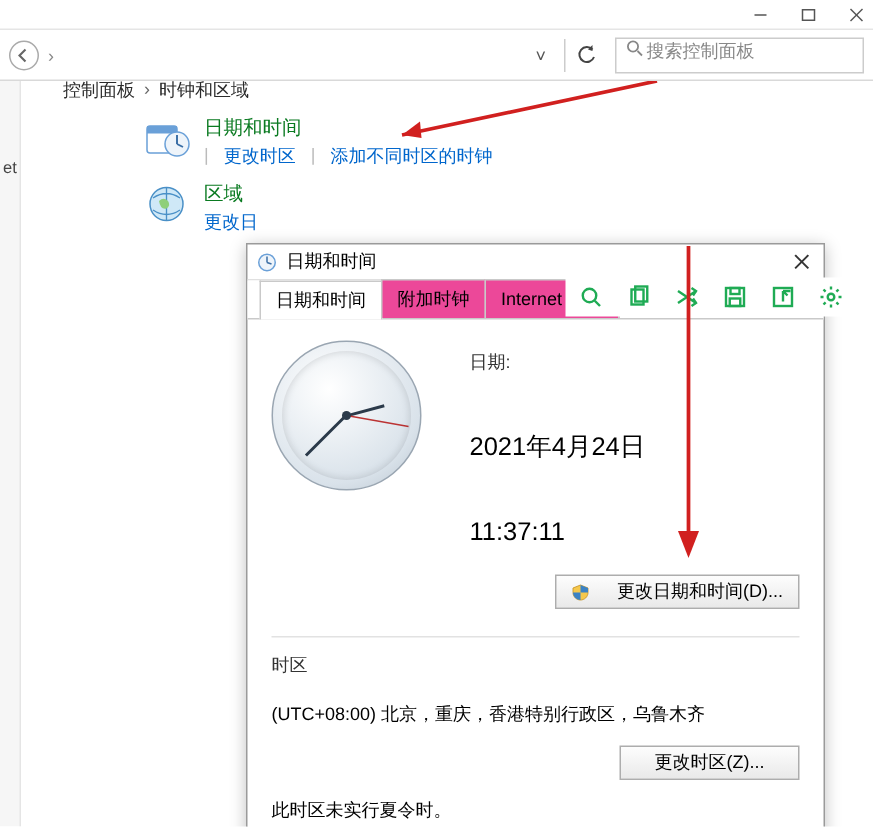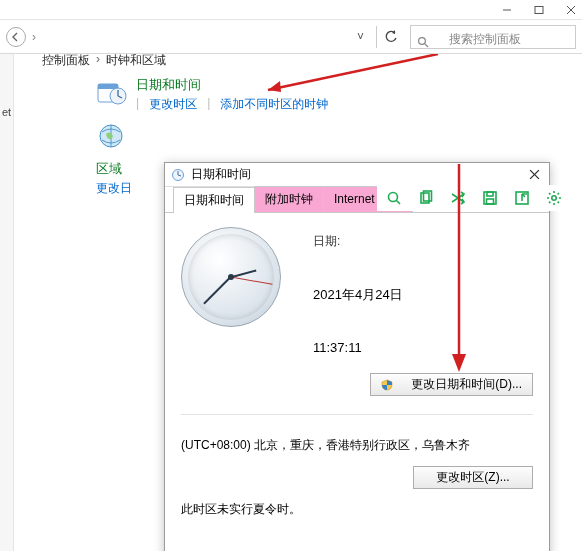--- a/index.html
+++ b/index.html
@@ -11,21 +11,21 @@
   .win-btn { width: 14px; height: 14px; display: flex; align-items: center; justify-content: center; color: #555; }
   .win-btn svg { width: 10px; height: 10px; }
 
   .addr-bar { height: 34px; border-bottom: 1px solid #d9d9d9; display: flex; align-items: center; padding: 0 6px; gap: 6px; }
   .back-circle { width: 20px; height: 20px; border: 1px solid #aaa; border-radius: 50%; display: flex; align-items: center; justify-content: center; color: #666; }
   .breadcrumb { flex: 1; display: flex; gap: 4px; color: #2b2b2b; margin-top: 48px; }
   .bc-sep { color: #666; padding: 0 2px; }
   .bc-seg { white-space: nowrap; }
   .dropdown-chev { color: #555; padding: 0 6px; }
   .refresh-box { width: 28px; height: 22px; border-left: 1px solid #ccc; display: flex; align-items: center; justify-content: center; color: #444; }
-  .search-box { width: 166px; height: 24px; border: 1px solid #ccc; display: flex; align-items: flex-end; padding: 0 6px; gap: 20px; color: #888; background: #fff; }
+  .search-box { width: 166px; height: 24px; border: 1px solid #ccc; display: flex; align-items: flex-start; padding: 0 6px; gap: 2px; color: #888; background: #fff; }
   .search-box .ph { color: #888; }
 
   .content-area { position: relative; height: calc(551px - 20px - 34px); }
 
   .left-rail { position: absolute; left: 0; top: 0; width: 14px; height: 100%; background: #f6f6f6; border-right: 1px solid #e5e5e5; }
   .left-rail .t { writing-mode: horizontal-tb; padding-top: 52px; padding-left: 2px; font-size: 11px; color: #444; }
 
   .cat-row { position: absolute; display: flex; gap: 8px; }
   .cat-icon { width: 32px; height: 32px; }
   .cat-text .title { color: #0a7a21; font-size: 13px; font-weight: 400; }
@@ -39,36 +39,36 @@
   .dlg-title .ico { width: 14px; height: 14px; }
   .dlg-title .txt { flex: 1; font-size: 12px; }
   .dlg-close { width: 18px; height: 18px; display:flex; align-items:center; justify-content:center; color:#333; }
 
   
   .float-tools { position: absolute; left: 377px; top: 131px; height: 26px; display: flex; align-items: center; gap: 14px; padding: 0 8px; background: #fff; }
   .ft-ico { width: 18px; height: 18px; color: #1fab54; display:flex; align-items:center; justify-content:center; }
   .ft-ico svg { width: 16px; height: 16px; stroke: #1fab54; fill: none; stroke-width: 1.6; }
 
   .tabs { display: flex; align-items: flex-end; height: 26px; padding-left: 8px; border-bottom: 1px solid #c9c9c9; background: #fff; }
-  .tab { padding: 4px 10px; border: 1px solid #c9c9c9; border-bottom: none; margin-right: -1px; background: #f9a8d4; font-size: 12px; position: relative; }
+  .tab { padding: 4px 10px; border: 1px solid #c9c9c9; border-bottom: none; margin-right: -1px; background: #ec4899; font-size: 12px; position: relative; }
   .tab.active { background: #fff; top: 1px; }
 
   .dlg-body { flex: 1; padding: 14px 16px 8px 16px; position: relative; }
   .clock-row { display: flex; gap: 32px; align-items: flex-start; }
   .clock { width: 100px; height: 100px; border-radius: 50%; background: radial-gradient(circle at 38% 32%, #fff, #d9e2ea 70%, #b7c2cc 100%); border: 1px solid #9aa6b2; position: relative; }
   .clock::after { content:""; position:absolute; inset:6px; border-radius:50%; box-shadow: inset 0 0 6px rgba(0,0,0,.15); }
   .hand { position:absolute; left:50%; top:50%; transform-origin: 0 50%; height:1.5px; background:#2b3a4a; }
   .hand.h { width:26px; transform: translate(-0%, -50%) rotate(-15deg); }
   .hand.m { width:38px; transform: translate(-0%, -50%) rotate(135deg); }
   .hand.s { width:42px; background:#b33; height:1px; transform: translate(-0%, -50%) rotate(10deg); }
   .pivot { position:absolute; left:50%; top:50%; width:6px; height:6px; background:#2b3a4a; border-radius:50%; transform:translate(-50%,-50%); }
 
   .dt-col { padding-top: 6px; }
   .lbl { color:#333; margin-bottom:4px; }
-  .big { font-size: 13px; margin-bottom: 14px; margin-top: 36px; }
+  .big { font-size: 17px; margin-bottom: 14px; margin-top: 36px; }
 
   .btn { height: 23px; border: 1px solid #adadad; background: linear-gradient(#fdfdfd,#e9e9e9); display: inline-flex; align-items:center; justify-content:center; padding: 0 10px; font-size: 12px; gap:18px; min-width: 120px; }
   .shield { width:12px; height:12px; display:inline-block; }
 
   .section-gap { height: 12px; }
   .hr { border-top: 1px solid #e2e2e2; margin: 6px 0 10px 0; }
 
   .tz-line { margin-bottom: 12px; }
 
   
@@ -143,21 +143,21 @@
       <div class="title">日期和时间</div>
       <div class="links">
         <span class="sep">|</span>
         <span class="lnk">更改时区</span>
         <span class="sep">|</span>
         <span class="lnk">添加不同时区的时钟</span>
       </div>
     </div>
   </div>
 
-  <div class="cat-row" style="left:96px; top:66px;flex-direction:column;">
+  <div class="cat-row" style="left:96px; top:66px;">
     <svg class="cat-icon" viewBox="0 0 32 32">
       <circle cx="15" cy="16" r="11" fill="#cfe8f7" stroke="#4a90c7"></circle>
       <path d="M6 12 Q15 6 24 12 M6 20 Q15 26 24 20 M15 5 L15 27" fill="none" stroke="#4a90c7" stroke-width="0.9"></path>
       <path d="M10 14 q3 -3 6 0 q2 3 -1 5 q-4 1 -5 -5z" fill="#8fcf7a"></path>
     </svg>
     <div class="cat-text">
       <div class="title">区域</div>
       <div class="links">
         <span class="lnk">更改日</span>
       </div>
@@ -210,20 +210,21 @@
                 <path d="M1 6 H6 V11 C3.5 11 1 9 1 6 Z" fill="#3b82c4"></path>
               </svg>
           </span>
           <span>更改日期和时间(D)...</span>
         </button>
       </div>
 
       <div class="section-gap"></div>
       <div class="hr"></div>
 
+      <div class="lbl">时区</div>
       <div class="section-gap"></div>
       <div class="tz-line">(UTC+08:00) 北京，重庆，香港特别行政区，乌鲁木齐</div>
 
       <div style="text-align:right;">
         <button class="btn">
           <span>更改时区(Z)...</span>
         </button>
       </div>
 
       <div class="section-gap"></div>

